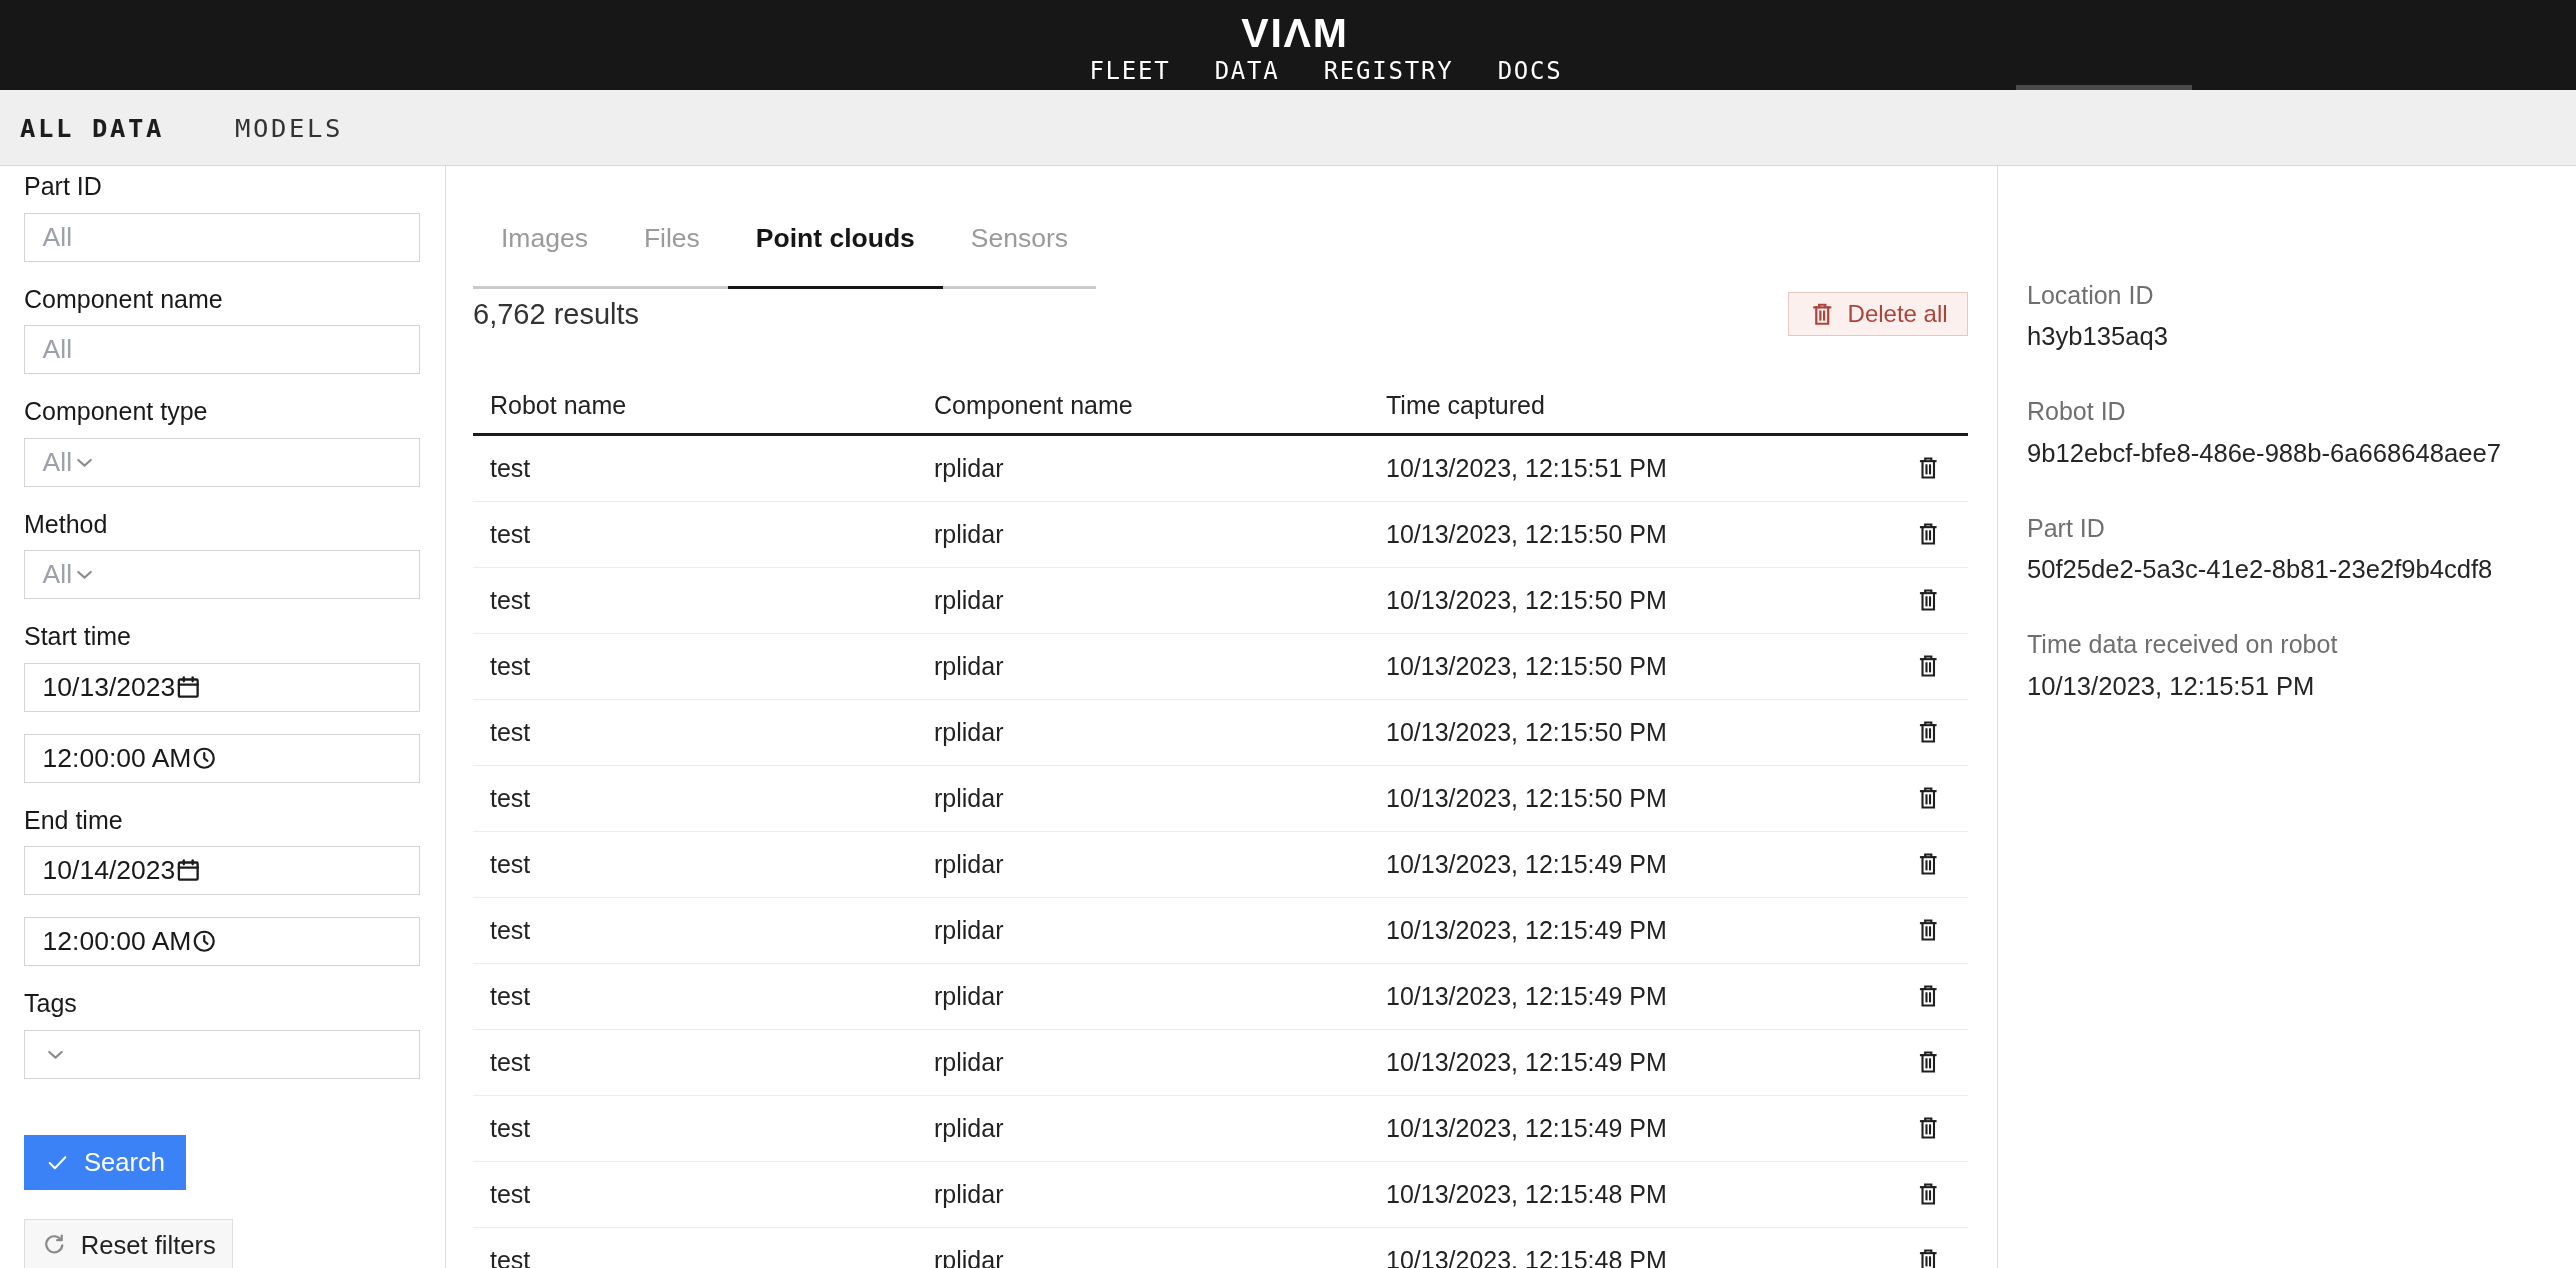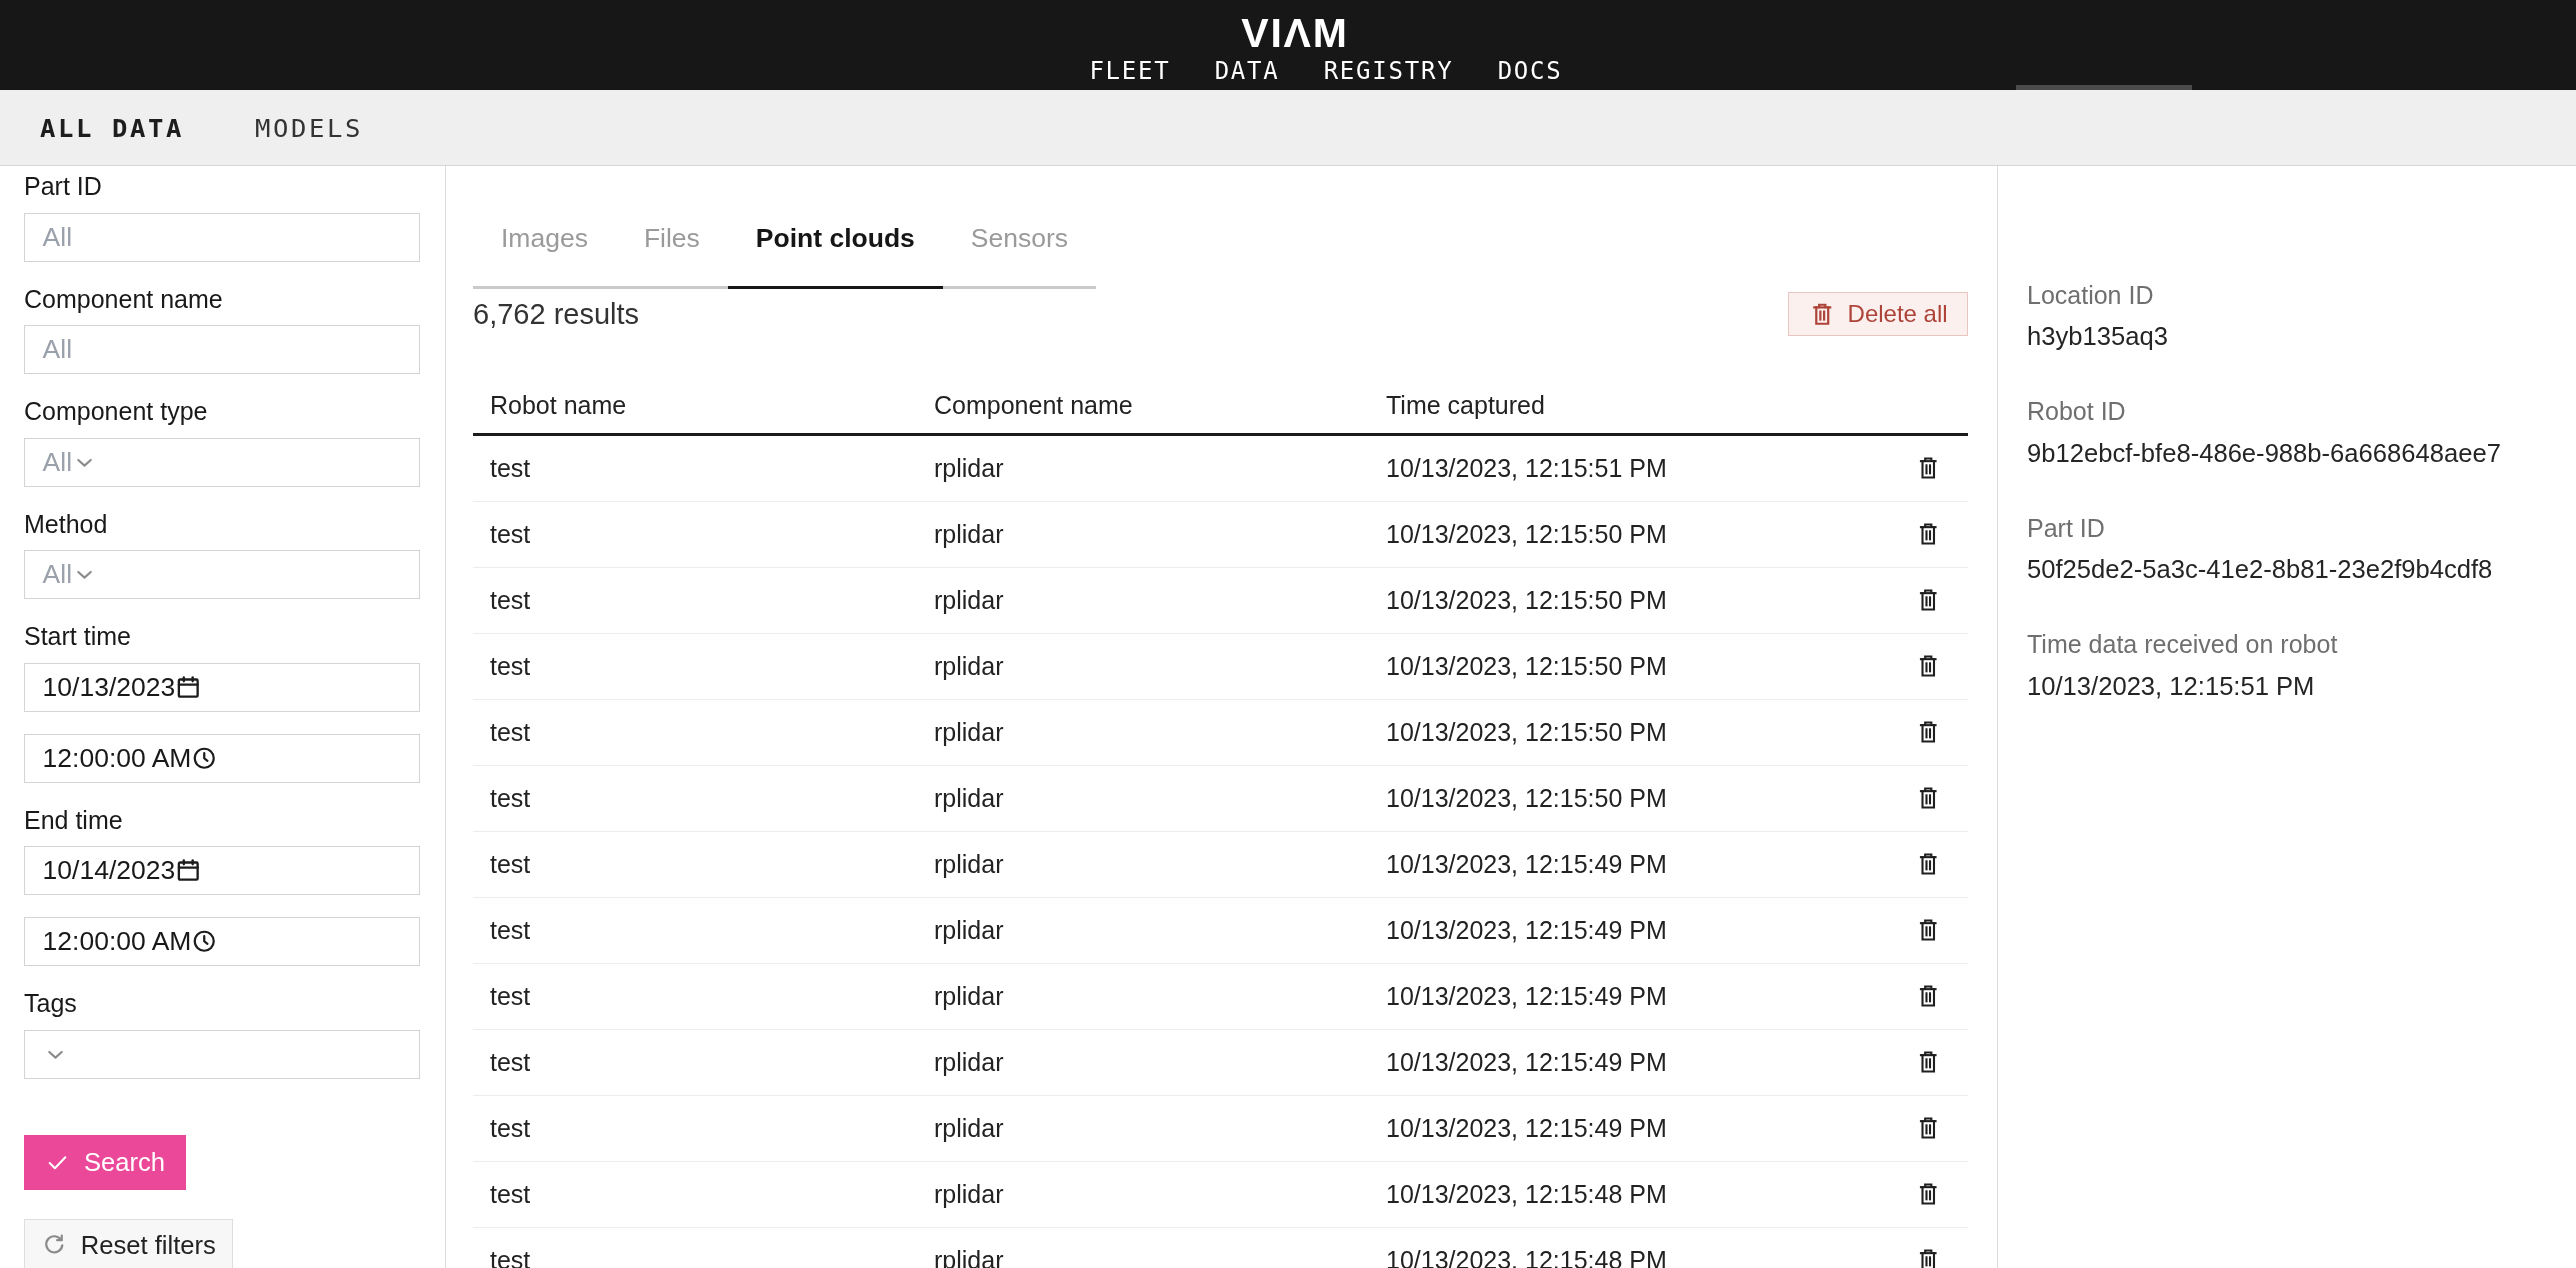--- a/index.html
+++ b/index.html
@@ -20,42 +20,42 @@
   .nav-right { margin-left:auto; display:flex; align-items:center; }
   .try-viam { font-family:"DejaVu Sans Mono","Liberation Mono",monospace; font-size:24px;
               letter-spacing:1.8px; color:#ffffff; background:#4b4b4b; border:none;
               height:56px; padding:0 23px; cursor:pointer; }
   .org { display:flex; align-items:center; gap:19.4px; margin-left:67px; cursor:pointer; }
   .org-name { color:#ffffff; font-size:27px; }
   .avatar { color:#ffffff; font-size:30px; font-weight:500; letter-spacing:0.9px; margin-left:56px; cursor:pointer; }
 
   
   .subnav { position:absolute; top:90px; left:0; width:100%; height:76px; background:#efefef;
-            border-bottom:1.8px solid #d6d6d6; display:flex; align-items:center; padding-left:40px; }
+            border-bottom:1.8px solid #d6d6d6; display:flex; align-items:center; padding-left:20px; }
   .subtab { font-family:"DejaVu Sans Mono","Liberation Mono",monospace; font-size:25.6px;
             letter-spacing:2.6px; color:#333333; cursor:pointer; }
   .subtab.active { font-weight:700; color:#1d1d1d; }
   .subtab + .subtab { margin-left:71px; }
 
   
   .sidebar { position:absolute; top:166px; left:0; width:446px; bottom:0;
              border-right:1.8px solid #dcdcdc; padding:6.2px 25px 0 24px; overflow:hidden; }
   .f-label { font-size:25px; color:#191919; margin:23px 0 11.5px; }
   .f-group:first-child .f-label { margin-top:0; }
   .f-input { height:49px; border:1.8px solid #d4d4d4; background:#fff; display:flex;
              align-items:center; justify-content:flex-start; padding:0 16px 0 17.6px;
              font-size:26.5px; color:#191919; cursor:text; }
   .f-input.select { cursor:pointer; }
   .f-input .ph { color:#9aa1ab; }
   .f-input + .f-input { margin-top:22px; }
   .icon-g { color:#8b8b8b; flex:0 0 auto; }
   .icon-k { color:#1c1c1c; flex:0 0 auto; }
 
   .btn { display:inline-flex; align-items:center; border:none; cursor:pointer; font-size:25.6px; }
-  .btn-search { margin-top:56px; height:55px; padding:0 21px; background:#ec4899; color:#ffffff; gap:14px; }
+  .btn-search { margin-top:56px; height:55px; padding:0 21px; background:#3b82f6; color:#ffffff; gap:14px; }
   .btn-light { height:54px; background:#f7f7f7; border:1.8px solid #dedede; color:#222222; gap:13.2px; }
   .btn-reset { margin-top:29px; padding:0 16px; }
 
   
   .main { position:absolute; top:166px; left:446px; right:579px; bottom:0; padding-left:27px; overflow:hidden; }
   .tabs { display:inline-flex; border-bottom:3.5px solid #cacaca; margin-top:24px; }
   .tab { height:99px; display:flex; align-items:center; padding:0 28px; font-size:26.5px;
          color:#9a9a9a; cursor:pointer; border-bottom:3.5px solid transparent; margin-bottom:-3.5px; }
   .tab.active { color:#161616; font-weight:700; border-bottom-color:#161616; }
 

